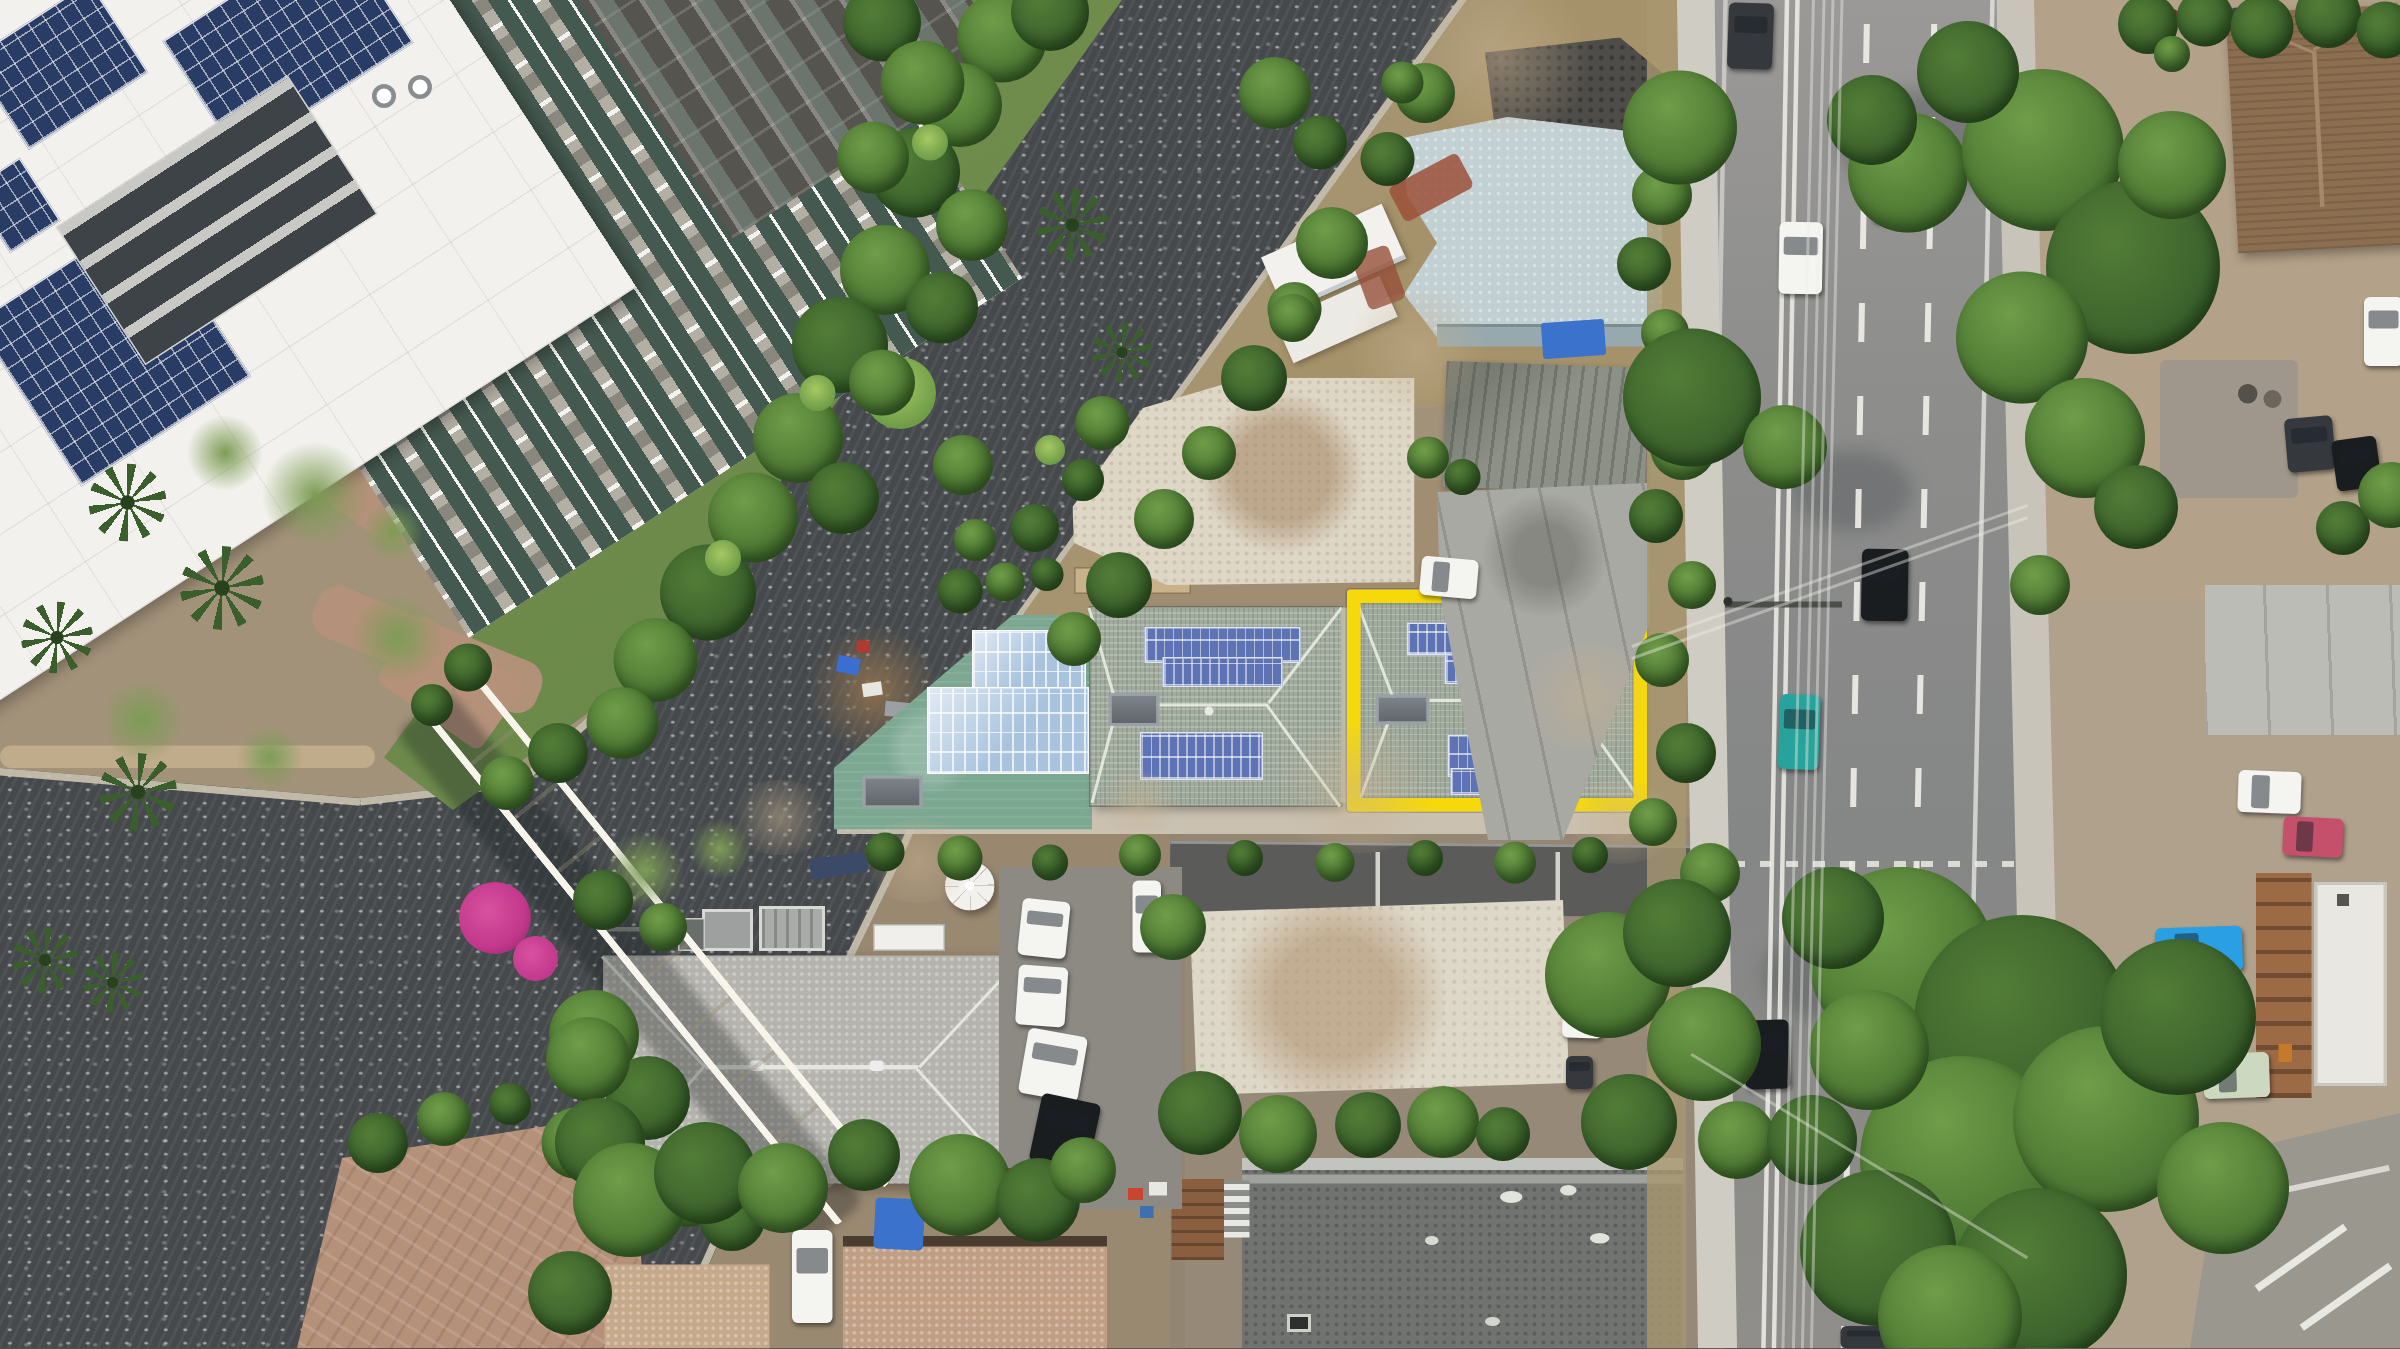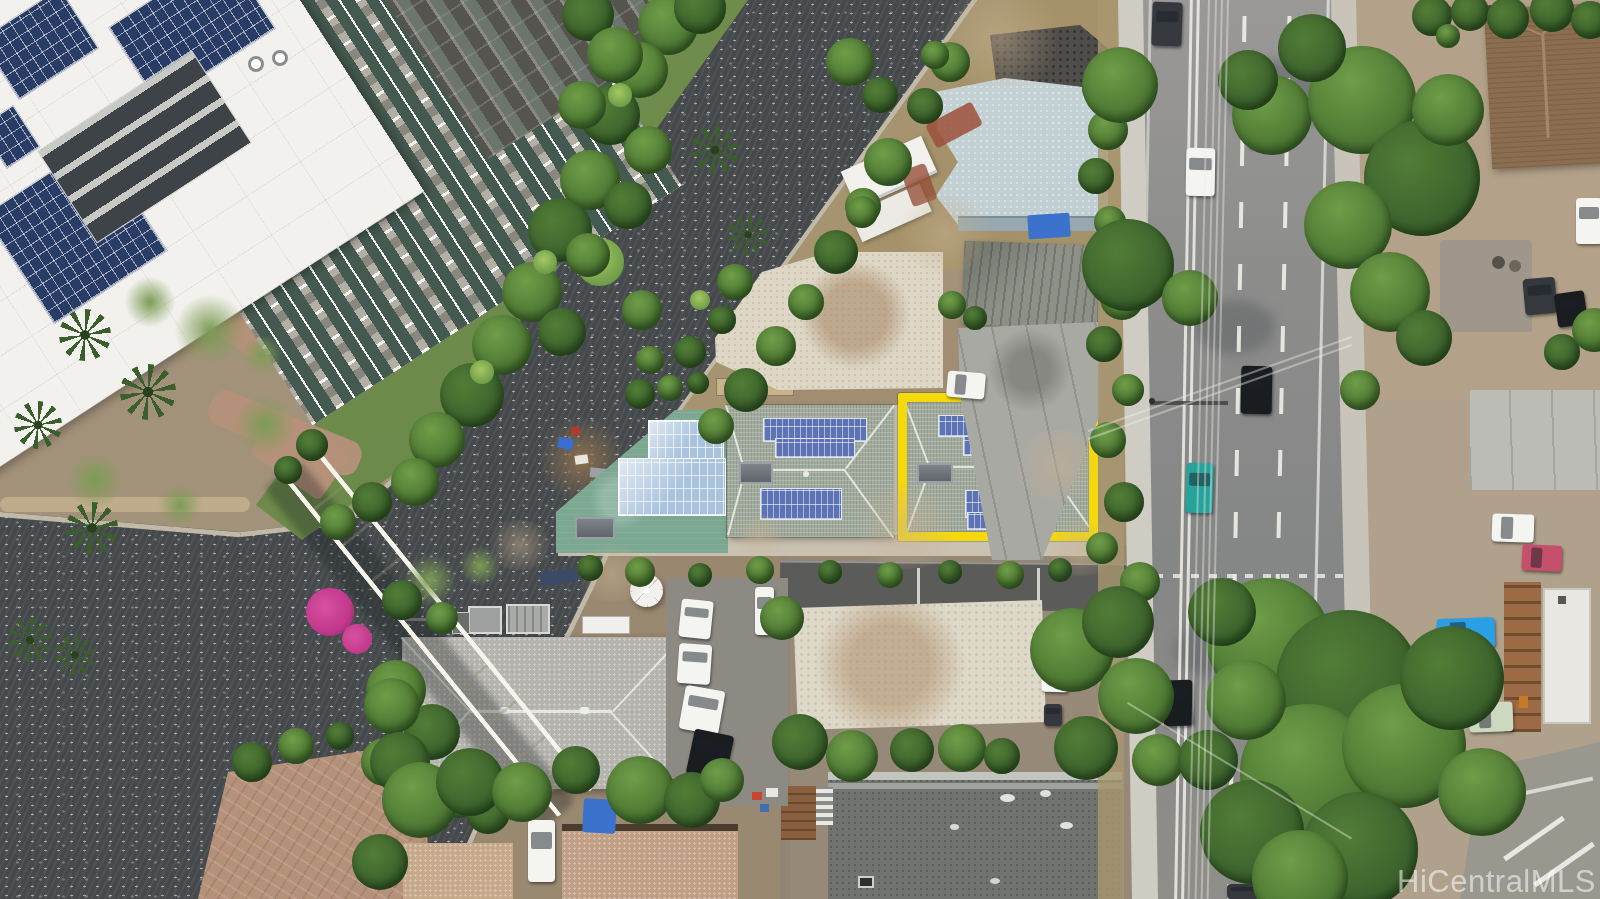--- a/index.html
+++ b/index.html
@@ -474,14 +474,13 @@
     </div>
 
   <div class="wire" style="left:1210px;top:0;width:900px;transform:rotate(91.3deg);"></div>
   <div class="wire" style="left:1217px;top:0;width:900px;transform:rotate(91.3deg);"></div>
   <div class="wire" style="left:1223px;top:0;width:900px;transform:rotate(91.3deg);"></div>
   <div class="wire" style="left:1229px;top:0;width:900px;transform:rotate(91.3deg);"></div>
   <div class="wire" style="left:1352px;top:338px;width:280px;transform:rotate(160.4deg);"></div>
   <div class="wire" style="left:1352px;top:346px;width:280px;transform:rotate(160.4deg);"></div>
   <div class="wire" style="left:1128px;top:702px;width:262px;transform:rotate(31.2deg);"></div>
 
-  <div id="watermark" style="right:4px;bottom:2px;left:auto;top:auto;">HiCentralMLS</div>
 </div>
 
 </body></html>

